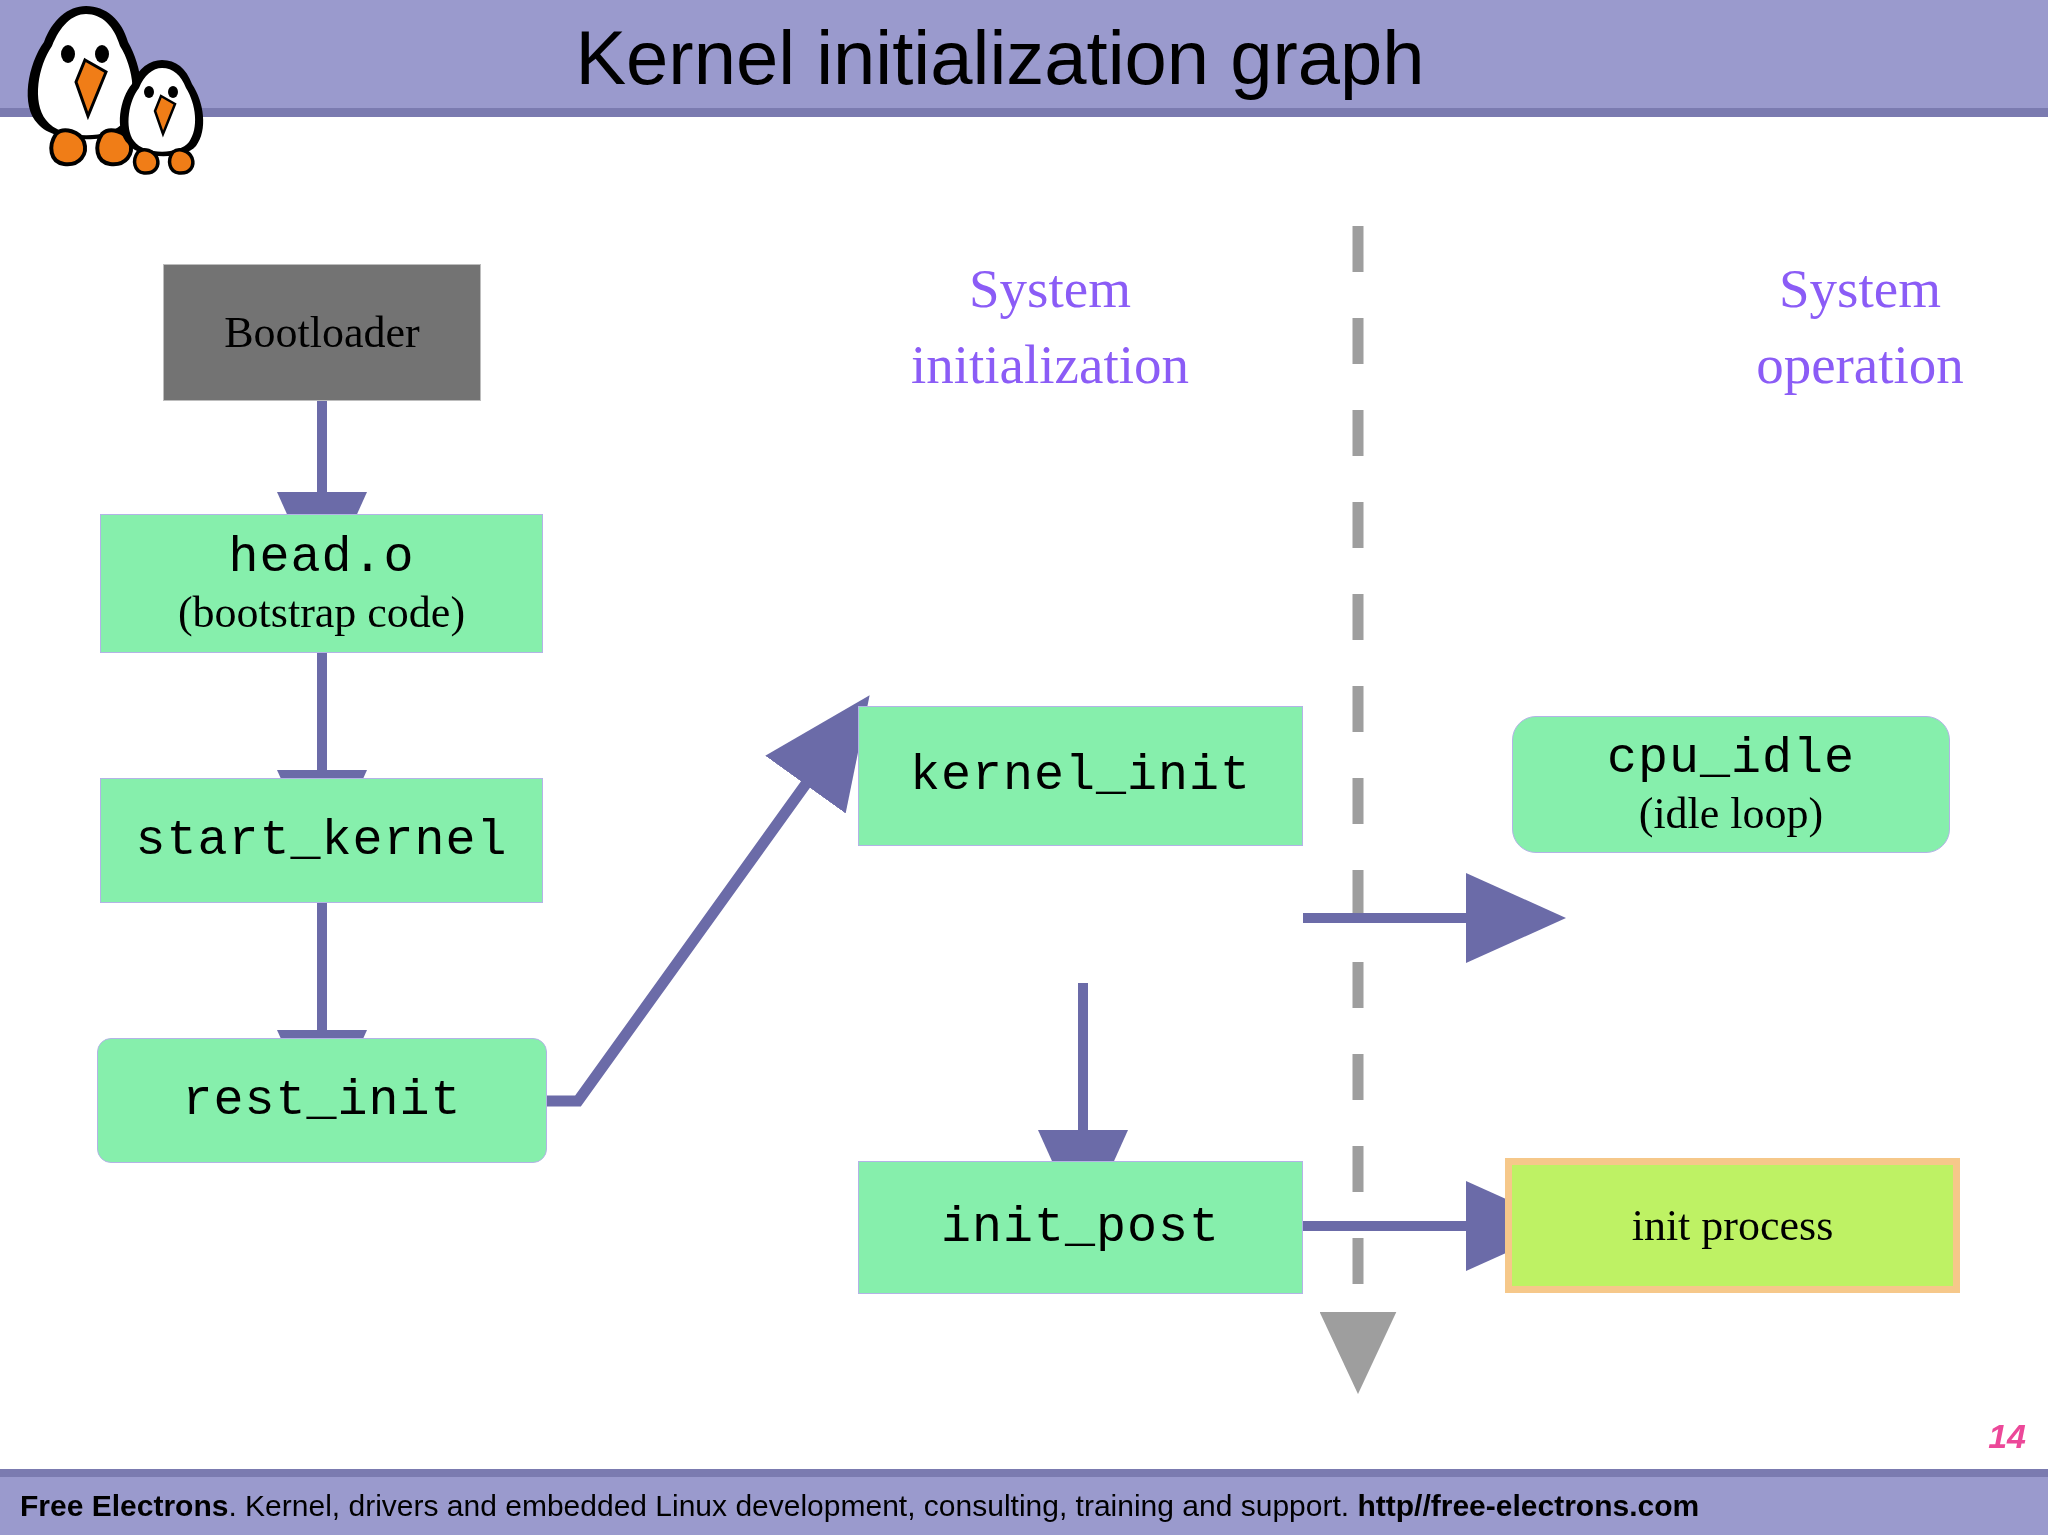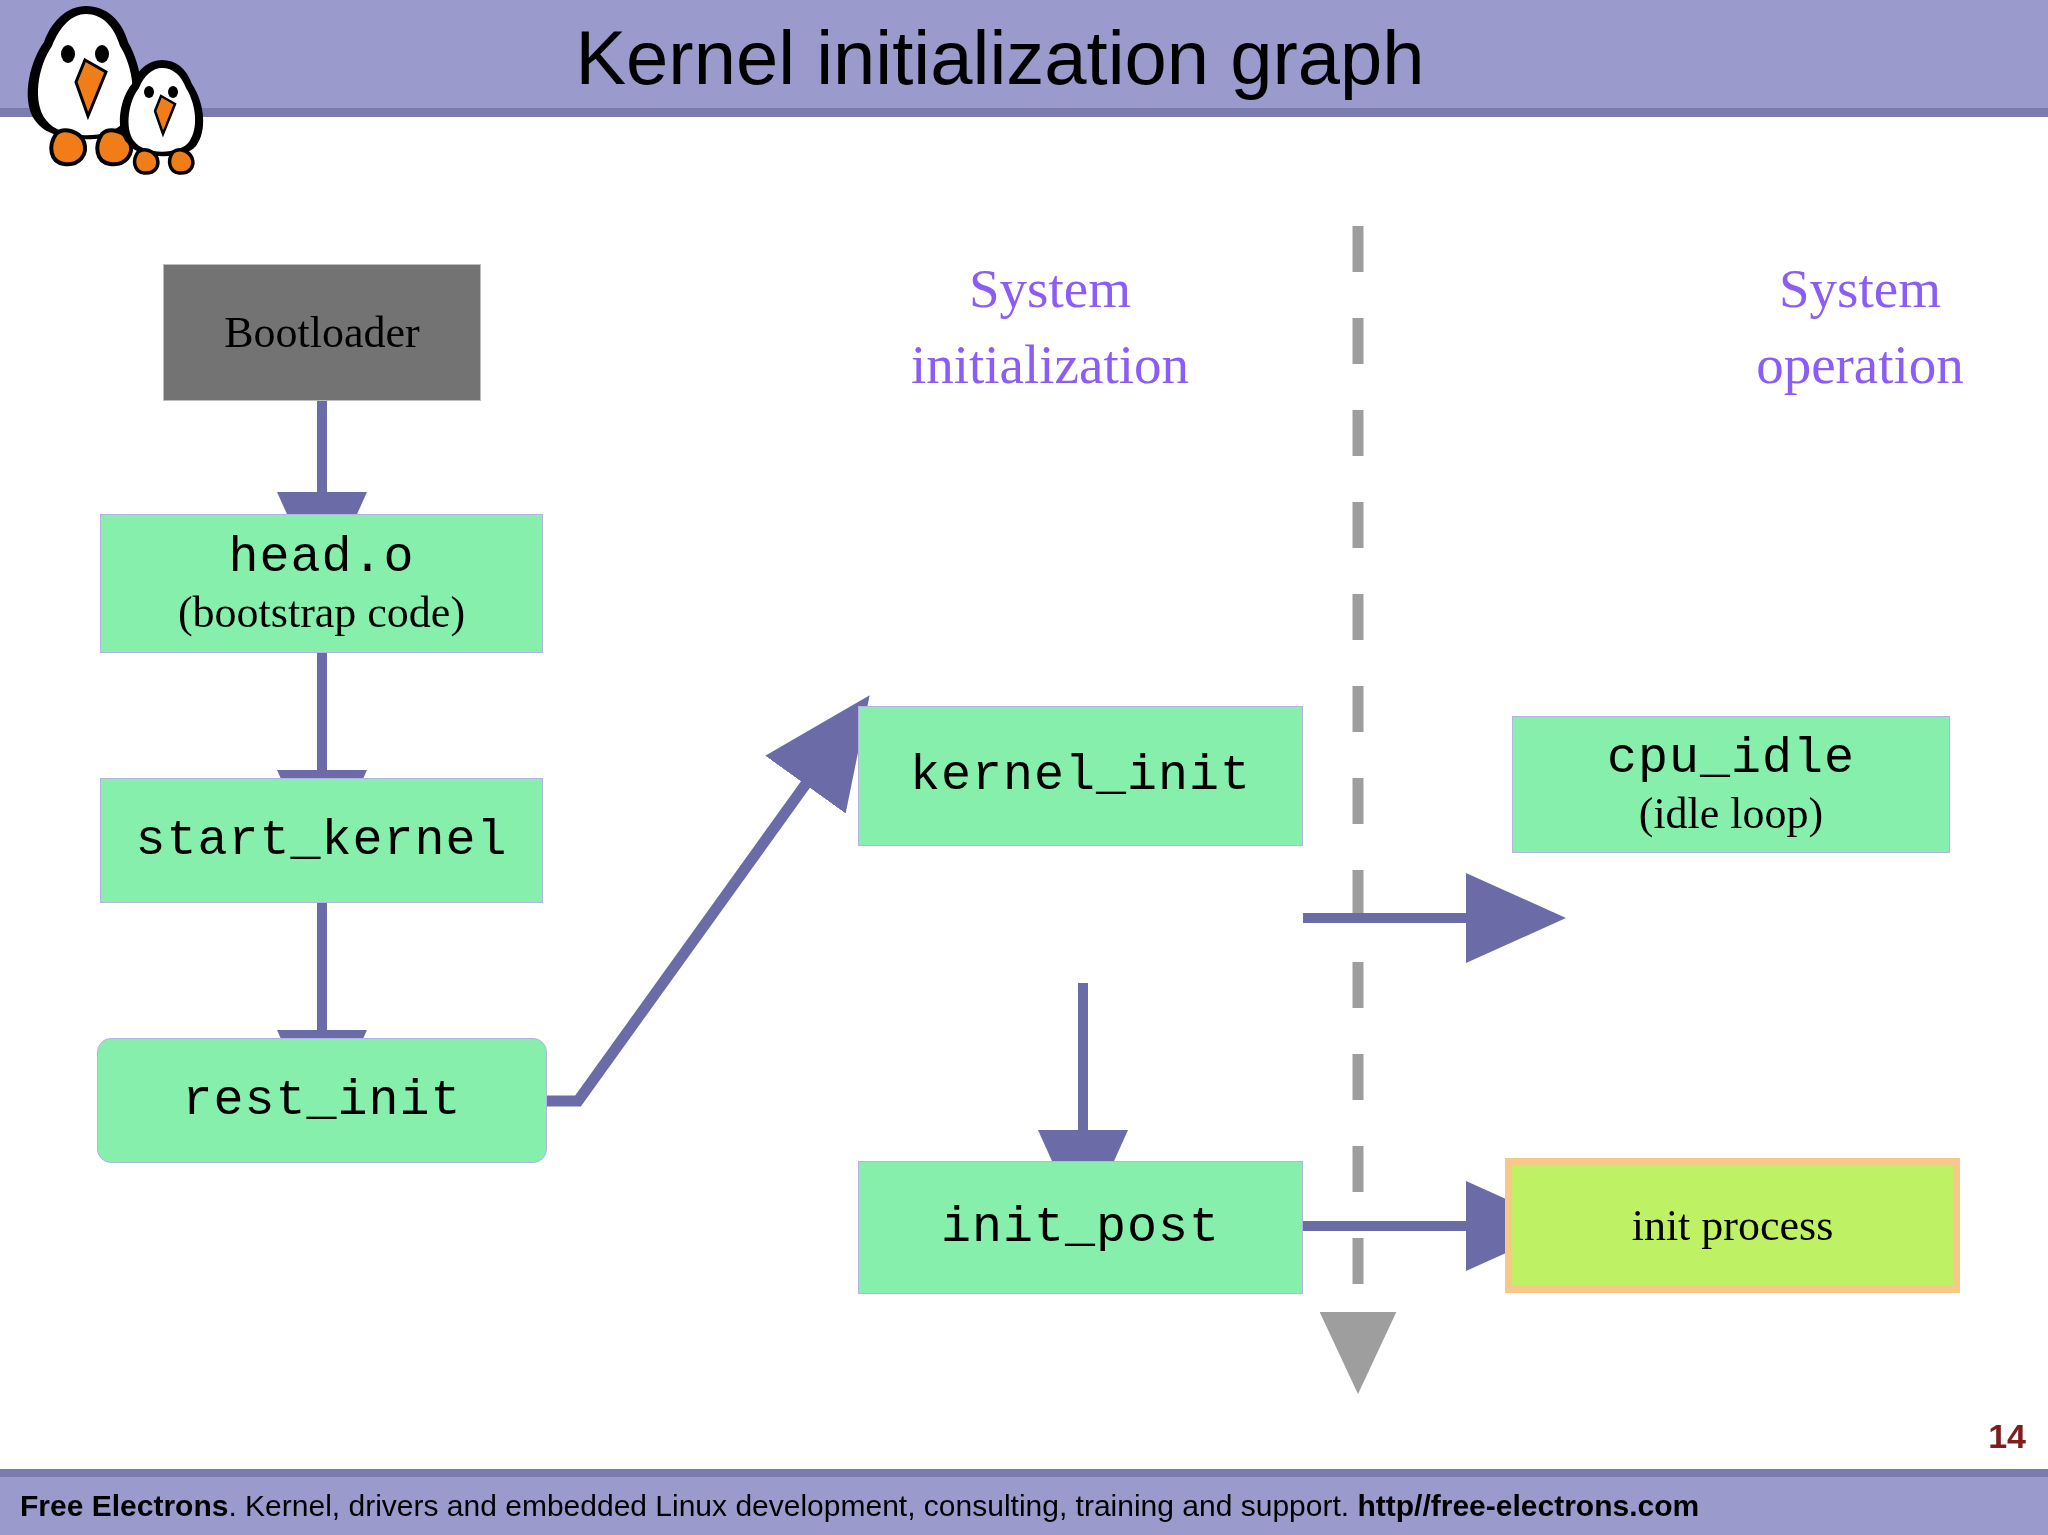--- a/index.html
+++ b/index.html
@@ -66,21 +66,21 @@
     color:#8b5cf6;
   }
   svg.arrows{
     position:absolute;left:0;top:0;width:2048px;height:1300px;
     overflow:visible;
   }
   
   #page-number{
     position:absolute;right:22px;bottom:79px;
     font-family:"Liberation Sans", sans-serif;
-    font-weight:bold;font-size:34px;color:#7f1d1d;
+    font-weight:bold;font-size:34px;color:#ec4899;font-style:italic;
   }
   #footer-bar{
     position:absolute;left:0;bottom:0;width:2048px;height:66px;
     background:#9a9acd;
     border-top:8px solid #7b7bb0;
     box-sizing:border-box;
     display:flex;align-items:center;
   }
   #footer-text{
     font-family:"Liberation Sans", sans-serif;
@@ -181,21 +181,21 @@
   </div>
 
   <div class="box lav" style="left:858px;top:580px;width:445px;height:140px;">
     <div class="mono">kernel_init</div>
   </div>
 
   <div class="box lav" style="left:858px;top:1035px;width:445px;height:133px;">
     <div class="mono">init_post</div>
   </div>
 
-  <div class="box lav" style="left:1512px;top:590px;width:438px;height:137px;">
+  <div class="box lav" style="left:1512px;top:590px;width:438px;height:137px;border-radius:24px;">
     <div class="mono">cpu_idle</div>
     <div class="serif">(idle loop)</div>
   </div>
 
   <div class="box yellowbox" style="left:1505px;top:1032px;width:455px;height:135px;">
     <div class="serif">init process</div>
   </div>
 
 </div>
 

